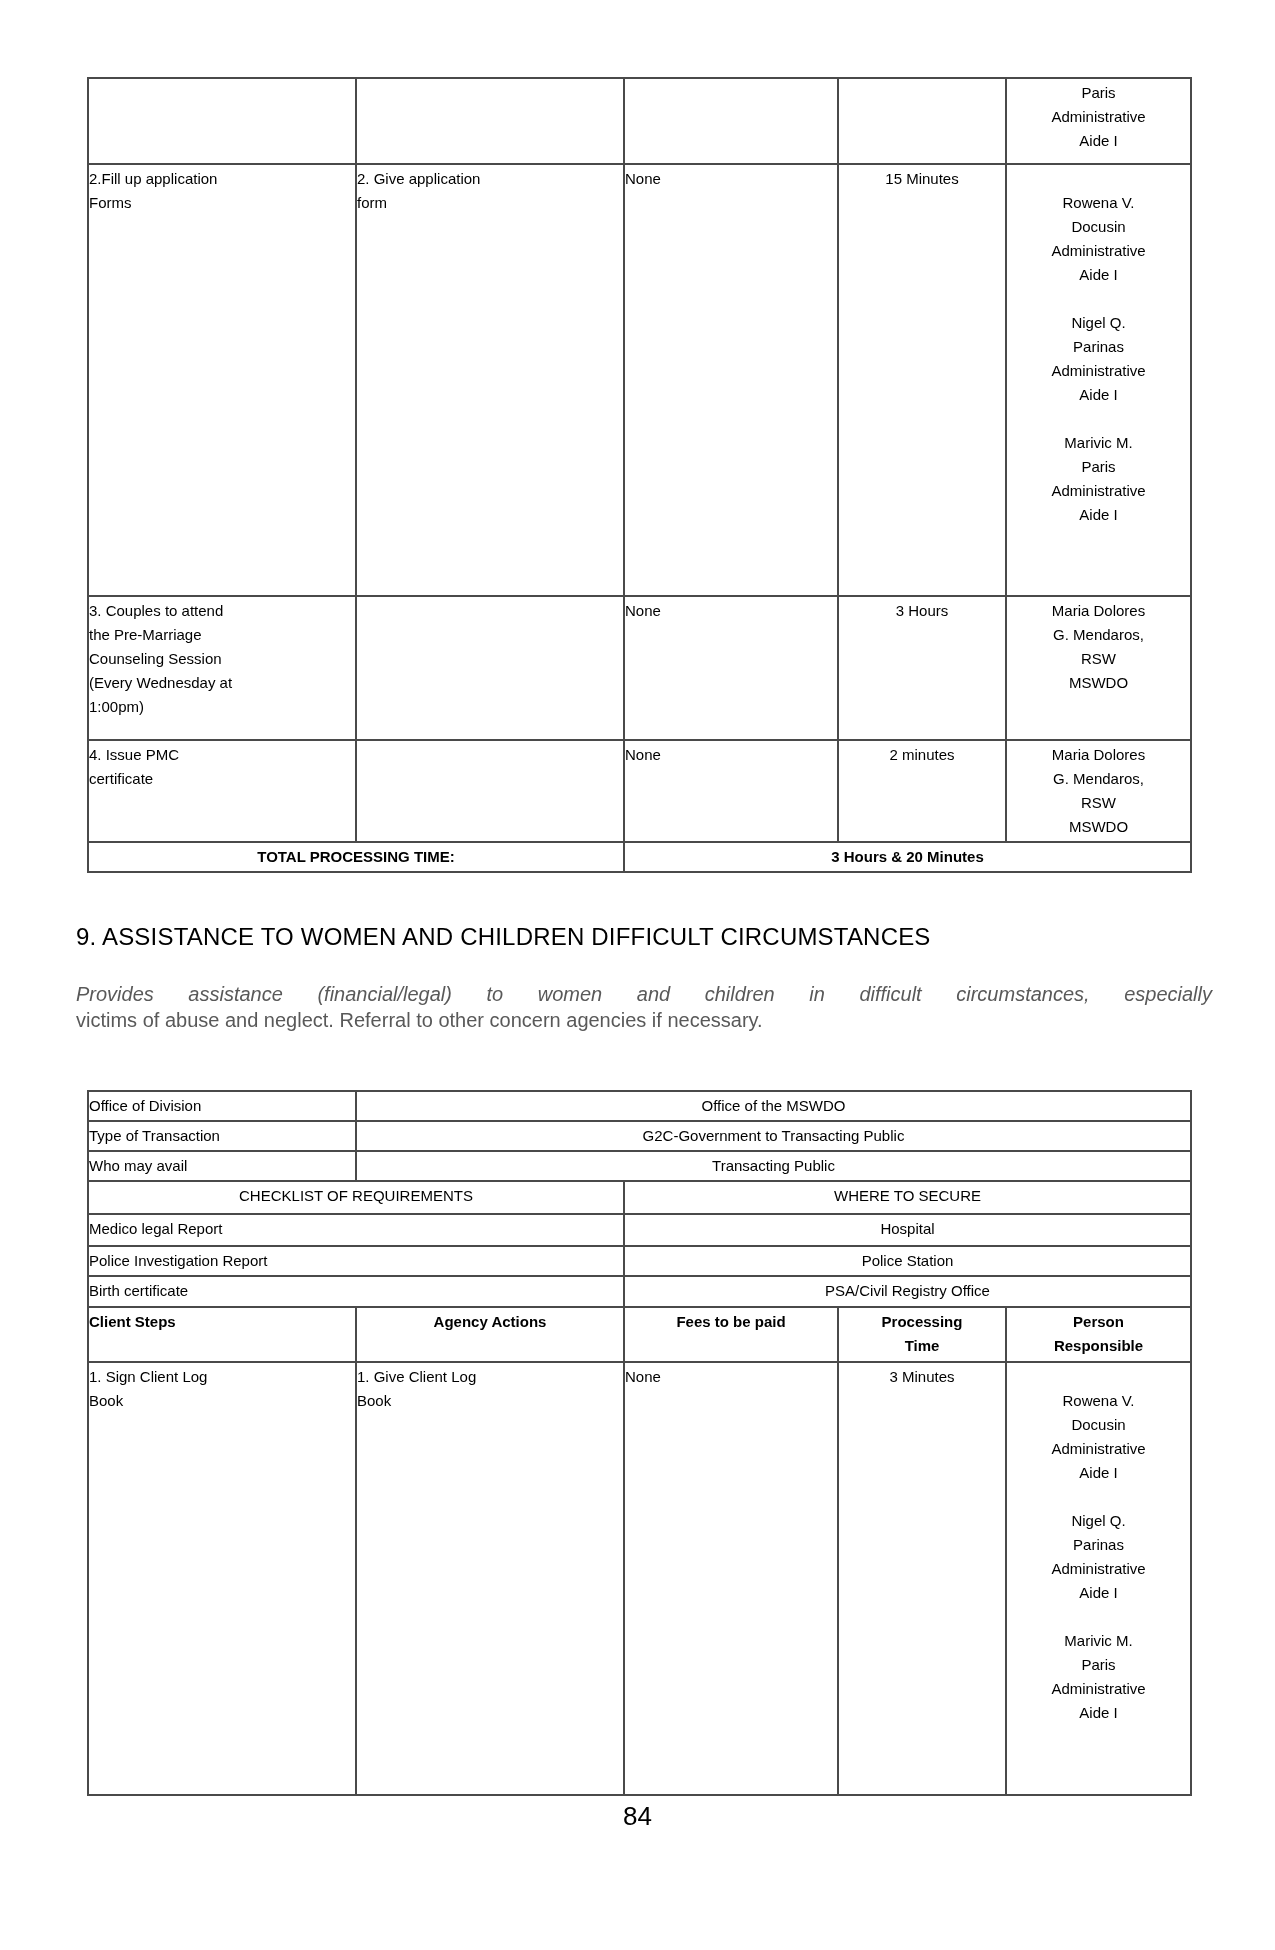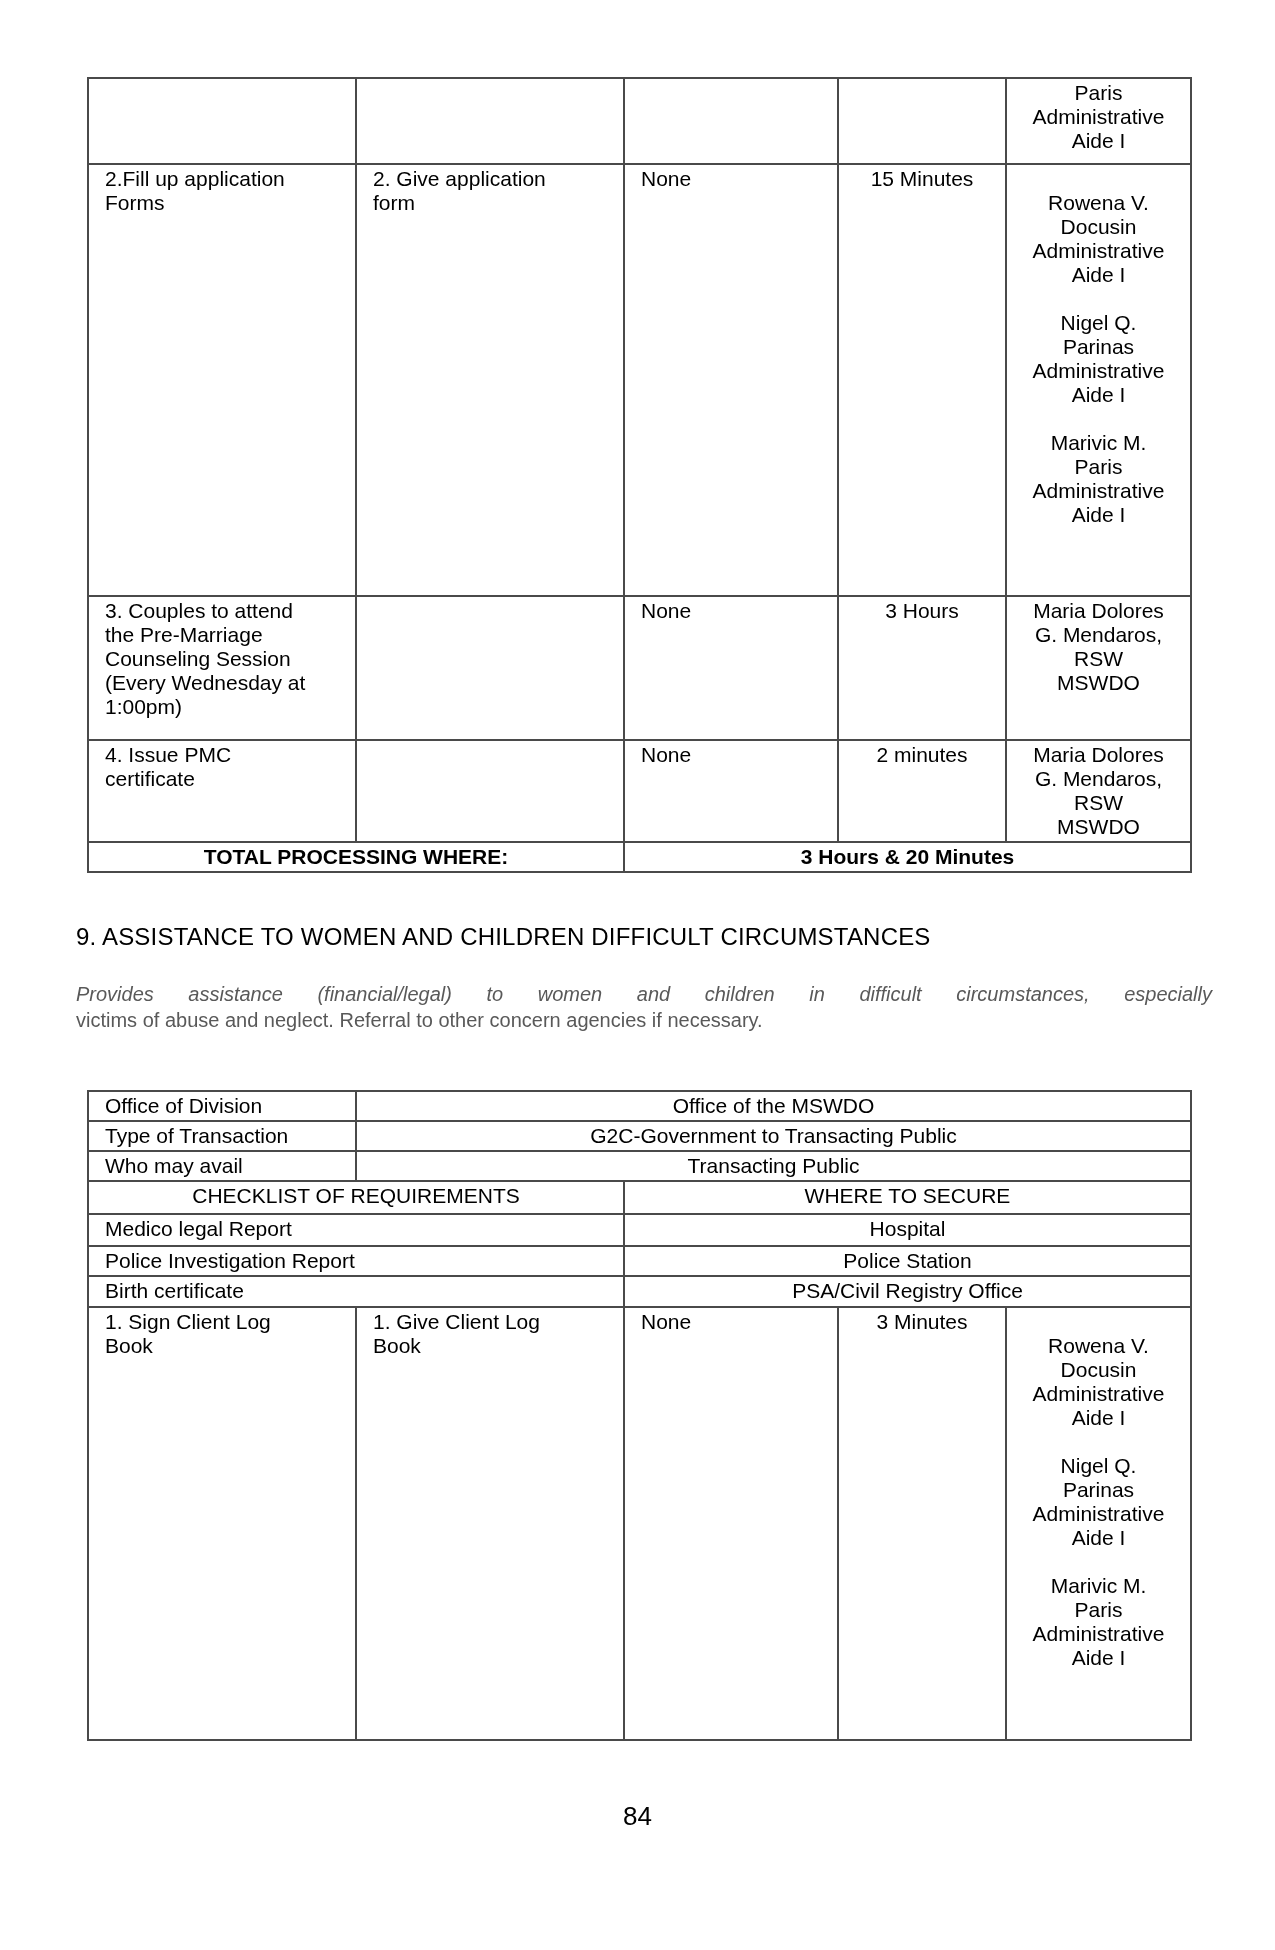--- a/index.html
+++ b/index.html
@@ -14,22 +14,22 @@
   table {
     border-collapse:collapse;
     table-layout:fixed;
     width:1103px;
     position:absolute;
     left:87px;
   }
   td {
     border:2px solid #4a4a4a;
     vertical-align:top;
-    padding:2px 16px;
-    font-size:21px;
+    padding:2px 0;
+    font-size:15px;
     line-height:24px;
     white-space:pre-line;
     overflow:hidden;
   }
   .t1 { top:77px; }
   .t2 { top:1064px;margin-top:26px; }
   .center { text-align:center; }
   .bold { font-weight:bold; }
   .section-heading {
     position:absolute; left:76px; top:922px;
@@ -110,21 +110,21 @@
 certificate</td>
     <td></td>
     <td>None</td>
     <td class="center">2 minutes</td>
     <td class="center">Maria Dolores
 G. Mendaros,
 RSW
 MSWDO</td>
   </tr>
   <tr style="height:28px">
-    <td colspan="2" class="center bold">TOTAL PROCESSING WHERE:</td>
+    <td colspan="2" class="center bold">TOTAL PROCESSING TIME:</td>
     <td colspan="3" class="center bold">3 Hours &amp; 20 Minutes</td>
   </tr>
 </tbody>
   </table>
 
 <div class="section-heading">9. ASSISTANCE TO WOMEN AND CHILDREN DIFFICULT CIRCUMSTANCES</div>
 <div class="section-desc">
   <div class="desc-line-1">Provides assistance (financial/legal) to women and children in difficult circumstances, especially</div>
   <div class="desc-line-2">victims of abuse and neglect. Referral to other concern agencies if necessary.</div>
 </div>
@@ -159,20 +159,29 @@
     <td colspan="3" class="center">Hospital</td>
   </tr>
   <tr style="height:30px">
     <td colspan="2">Police Investigation Report</td>
     <td colspan="3" class="center">Police Station</td>
   </tr>
   <tr style="height:31px">
     <td colspan="2">Birth certificate</td>
     <td colspan="3" class="center">PSA/Civil Registry Office</td>
   </tr>
+  <tr style="height:55px">
+    <td class="bold">Client Steps</td>
+    <td class="bold center">Agency Actions</td>
+    <td class="bold center">Fees to be paid</td>
+    <td class="bold center">Processing
+Time</td>
+    <td class="bold center">Person
+Responsible</td>
+  </tr>
   <tr style="height:433px">
     <td>1. Sign Client Log
 Book</td>
     <td>1. Give Client Log
 Book</td>
     <td>None</td>
     <td class="center">3 Minutes</td>
     <td class="center">
 Rowena V.
 Docusin

